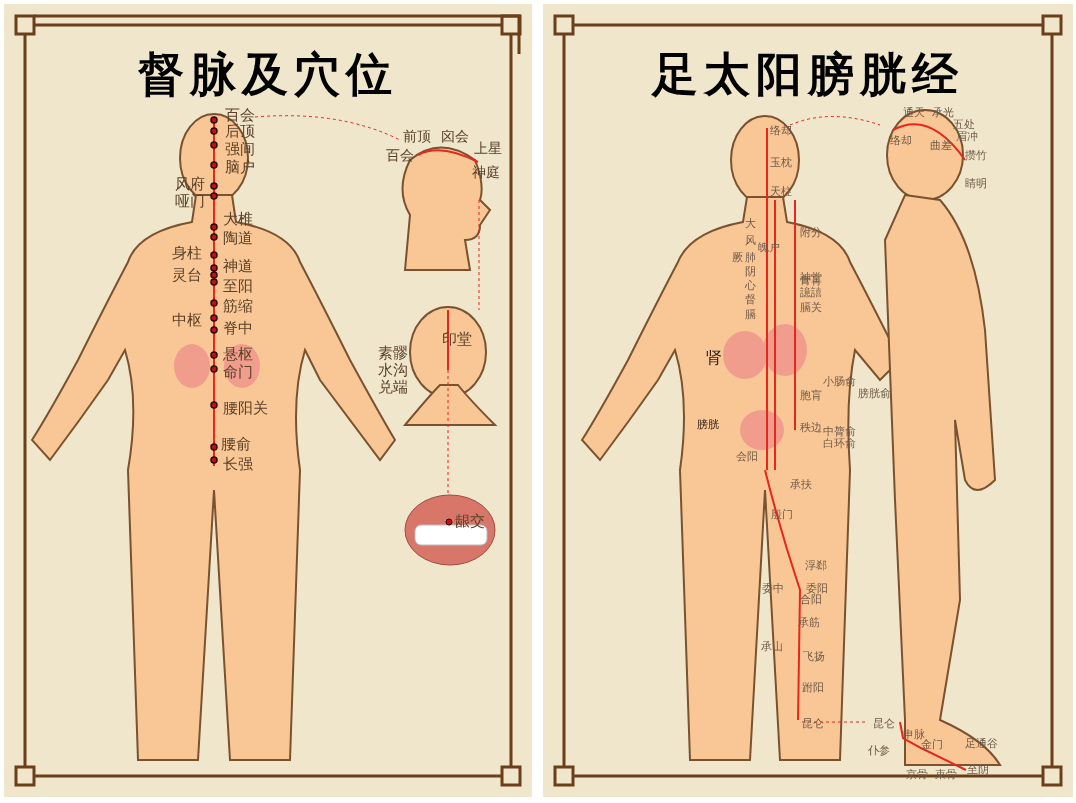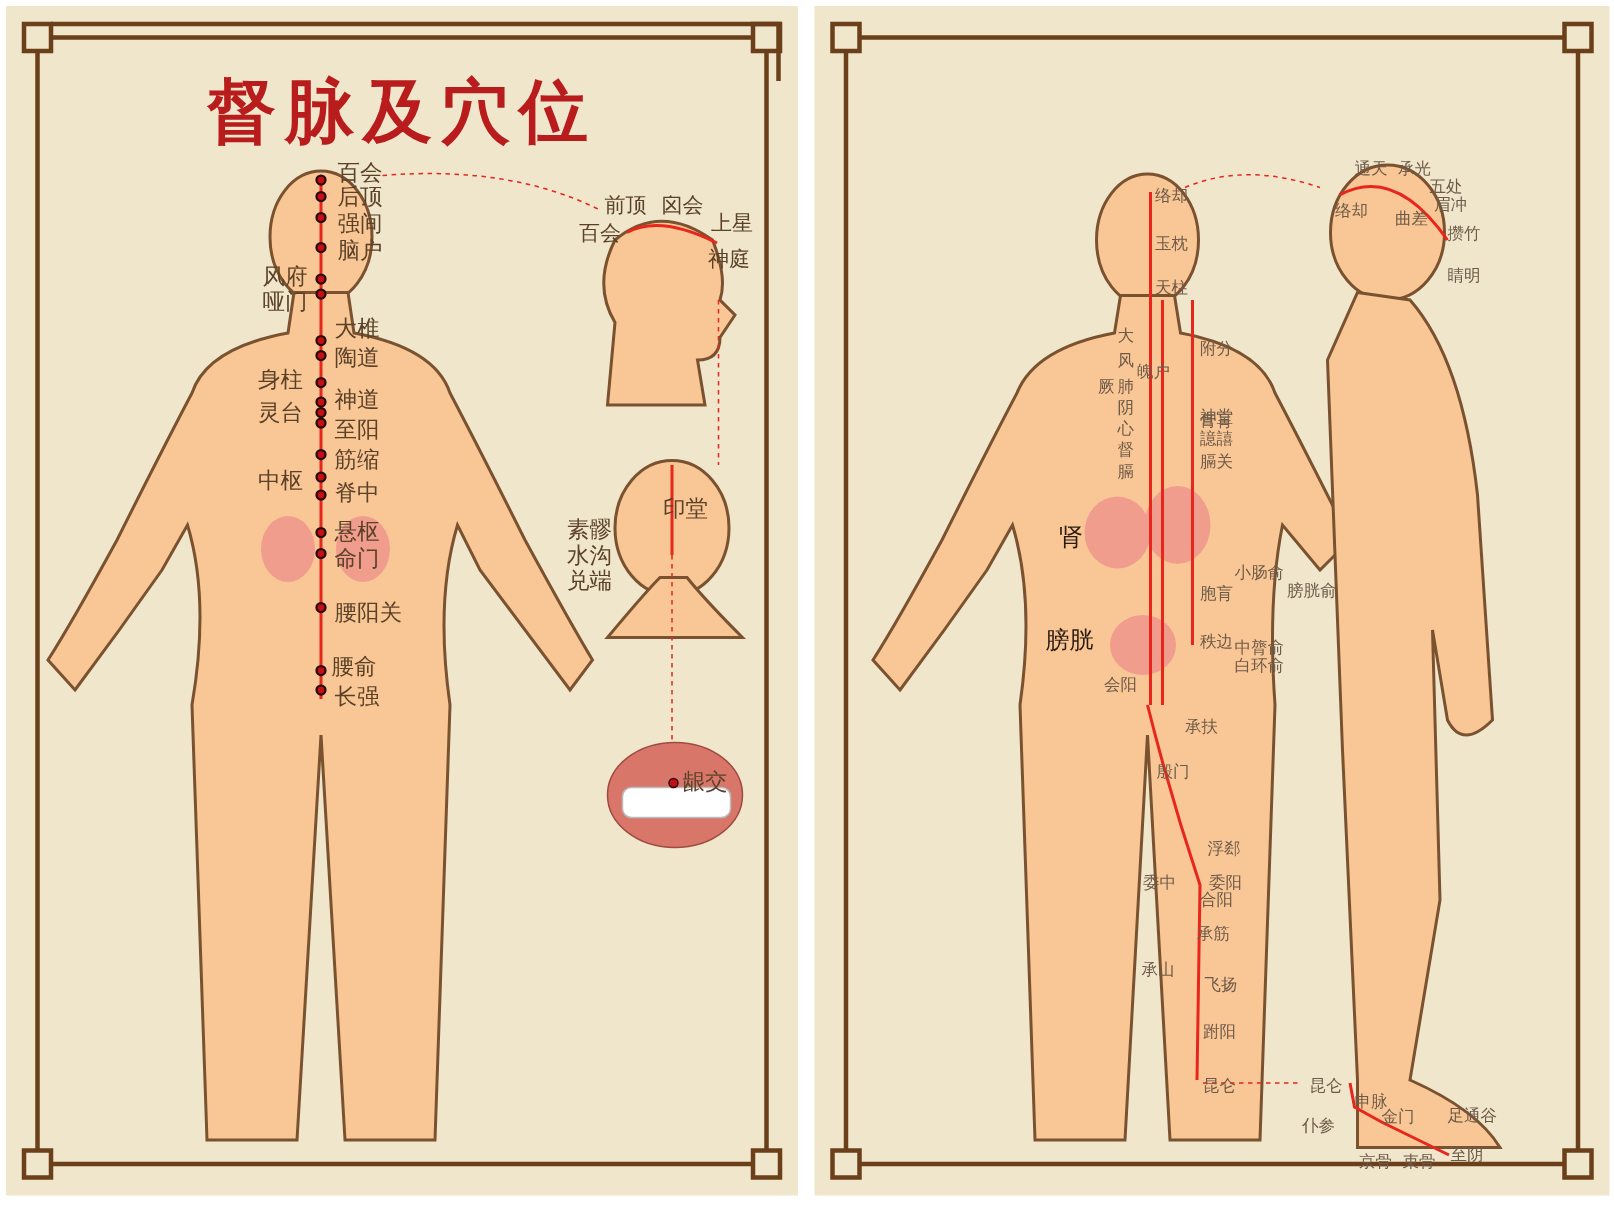--- a/index.html
+++ b/index.html
@@ -1,21 +1,21 @@
 <!DOCTYPE html>
 <html><head>
 <meta charset="utf-8">
 <style>
   html,body{margin:0;padding:0;background:#fff;}
   body{width:1076px;height:803px;position:relative;overflow:hidden;font-family:"DejaVu Sans",sans-serif;}
   .panel{position:absolute;top:4px;width:528px;height:793px;background:#efe6cc;}
   #left{left:4px;}
   #right{left:543px;width:530px;}
   .frame{position:absolute;left:0;top:0;width:100%;height:100%;}
-  .title{position:absolute;top:40px;width:100%;text-align:center;font-family:"DejaVu Serif",serif;font-weight:bold;font-size:46px;color:#b91c1c;letter-spacing:6px;}
+  .title{position:absolute;top:40px;width:100%;text-align:center;font-family:"DejaVu Serif",serif;font-weight:bold;font-size:46px;color:#000000;letter-spacing:6px;}
 </style>
 </head>
 <body>
 
 <div class="panel" id="left">
   <svg class="frame" viewBox="0 0 528 793">
     <g fill="none" stroke="#6b3f1a" stroke-width="3">
       <path d="M30 12 H515 V50 M515 12"></path>
       <rect x="12" y="12" width="18" height="18"></rect>
       <rect x="498" y="12" width="18" height="18"></rect>
@@ -30,20 +30,21 @@
 <div class="panel" id="right">
   <svg class="frame" viewBox="0 0 530 793">
     <g fill="none" stroke="#6b3f1a" stroke-width="3">
       <rect x="12" y="12" width="18" height="18"></rect>
       <rect x="500" y="12" width="18" height="18"></rect>
       <rect x="12" y="763" width="18" height="18"></rect>
       <rect x="500" y="763" width="18" height="18"></rect>
       <path d="M30 21 H500 M21 30 V763 M509 30 V763 M30 772 H500"></path>
     </g>
   </svg>
+  <div class="title">足太阳膀胱经</div>
 </div>
 
 <svg id="art" width="1076" height="803" viewBox="0 0 1076 803" style="position:absolute;left:0;top:0;">
 
   <g fill="#f9c796" stroke="#7a5230" stroke-width="2">
     <ellipse cx="214" cy="158" rx="34" ry="44"></ellipse>
     <path d="M196 195 L232 195 L236 222 Q290 232 300 262 Q320 300 350 360 Q380 415 395 440 L380 460 Q350 420 320 380 L305 350 Q290 400 300 470 L290 760 L230 760 L214 490 L198 760 L138 760 L128 470 Q140 400 125 350 L108 380 Q80 420 50 460 L32 440 Q48 415 78 360 Q108 300 128 262 Q138 232 192 222 Z"></path>
   </g>
   <g fill="#ee8f8c" opacity="0.75">
     <ellipse cx="192" cy="366" rx="18" ry="22"></ellipse>
@@ -182,21 +183,21 @@
   <span style="position:absolute;left:745px;top:307px">膈</span>
 
   <span style="position:absolute;left:800px;top:225px">附分</span>
   <span style="position:absolute;left:758px;top:240px">魄户</span>
   <span style="position:absolute;left:800px;top:273px">膏肓</span>
   <span style="position:absolute;left:800px;top:270px">神堂</span>
   <span style="position:absolute;left:800px;top:285px">譩譆</span>
   <span style="position:absolute;left:800px;top:300px">膈关</span>
 
   <span style="position:absolute;left:706px;top:348px;font-size:16px;color:#2a1a10">肾</span>
-  <span style="position:absolute;left:697px;top:417px;font-size:16px;color:#2a1a10">膀胱</span>
+  <span style="position:absolute;left:697px;top:417px;font-size:11px;color:#2a1a10">膀胱</span>
 
   <span style="position:absolute;left:823px;top:374px">小肠俞</span>
   <span style="position:absolute;left:858px;top:386px">膀胱俞</span>
   <span style="position:absolute;left:800px;top:388px">胞肓</span>
   <span style="position:absolute;left:800px;top:420px">秩边</span>
   <span style="position:absolute;left:823px;top:424px">中膂俞</span>
   <span style="position:absolute;left:823px;top:436px">白环俞</span>
 
   <span style="position:absolute;left:736px;top:449px">会阳</span>
   <span style="position:absolute;left:790px;top:477px">承扶</span>

